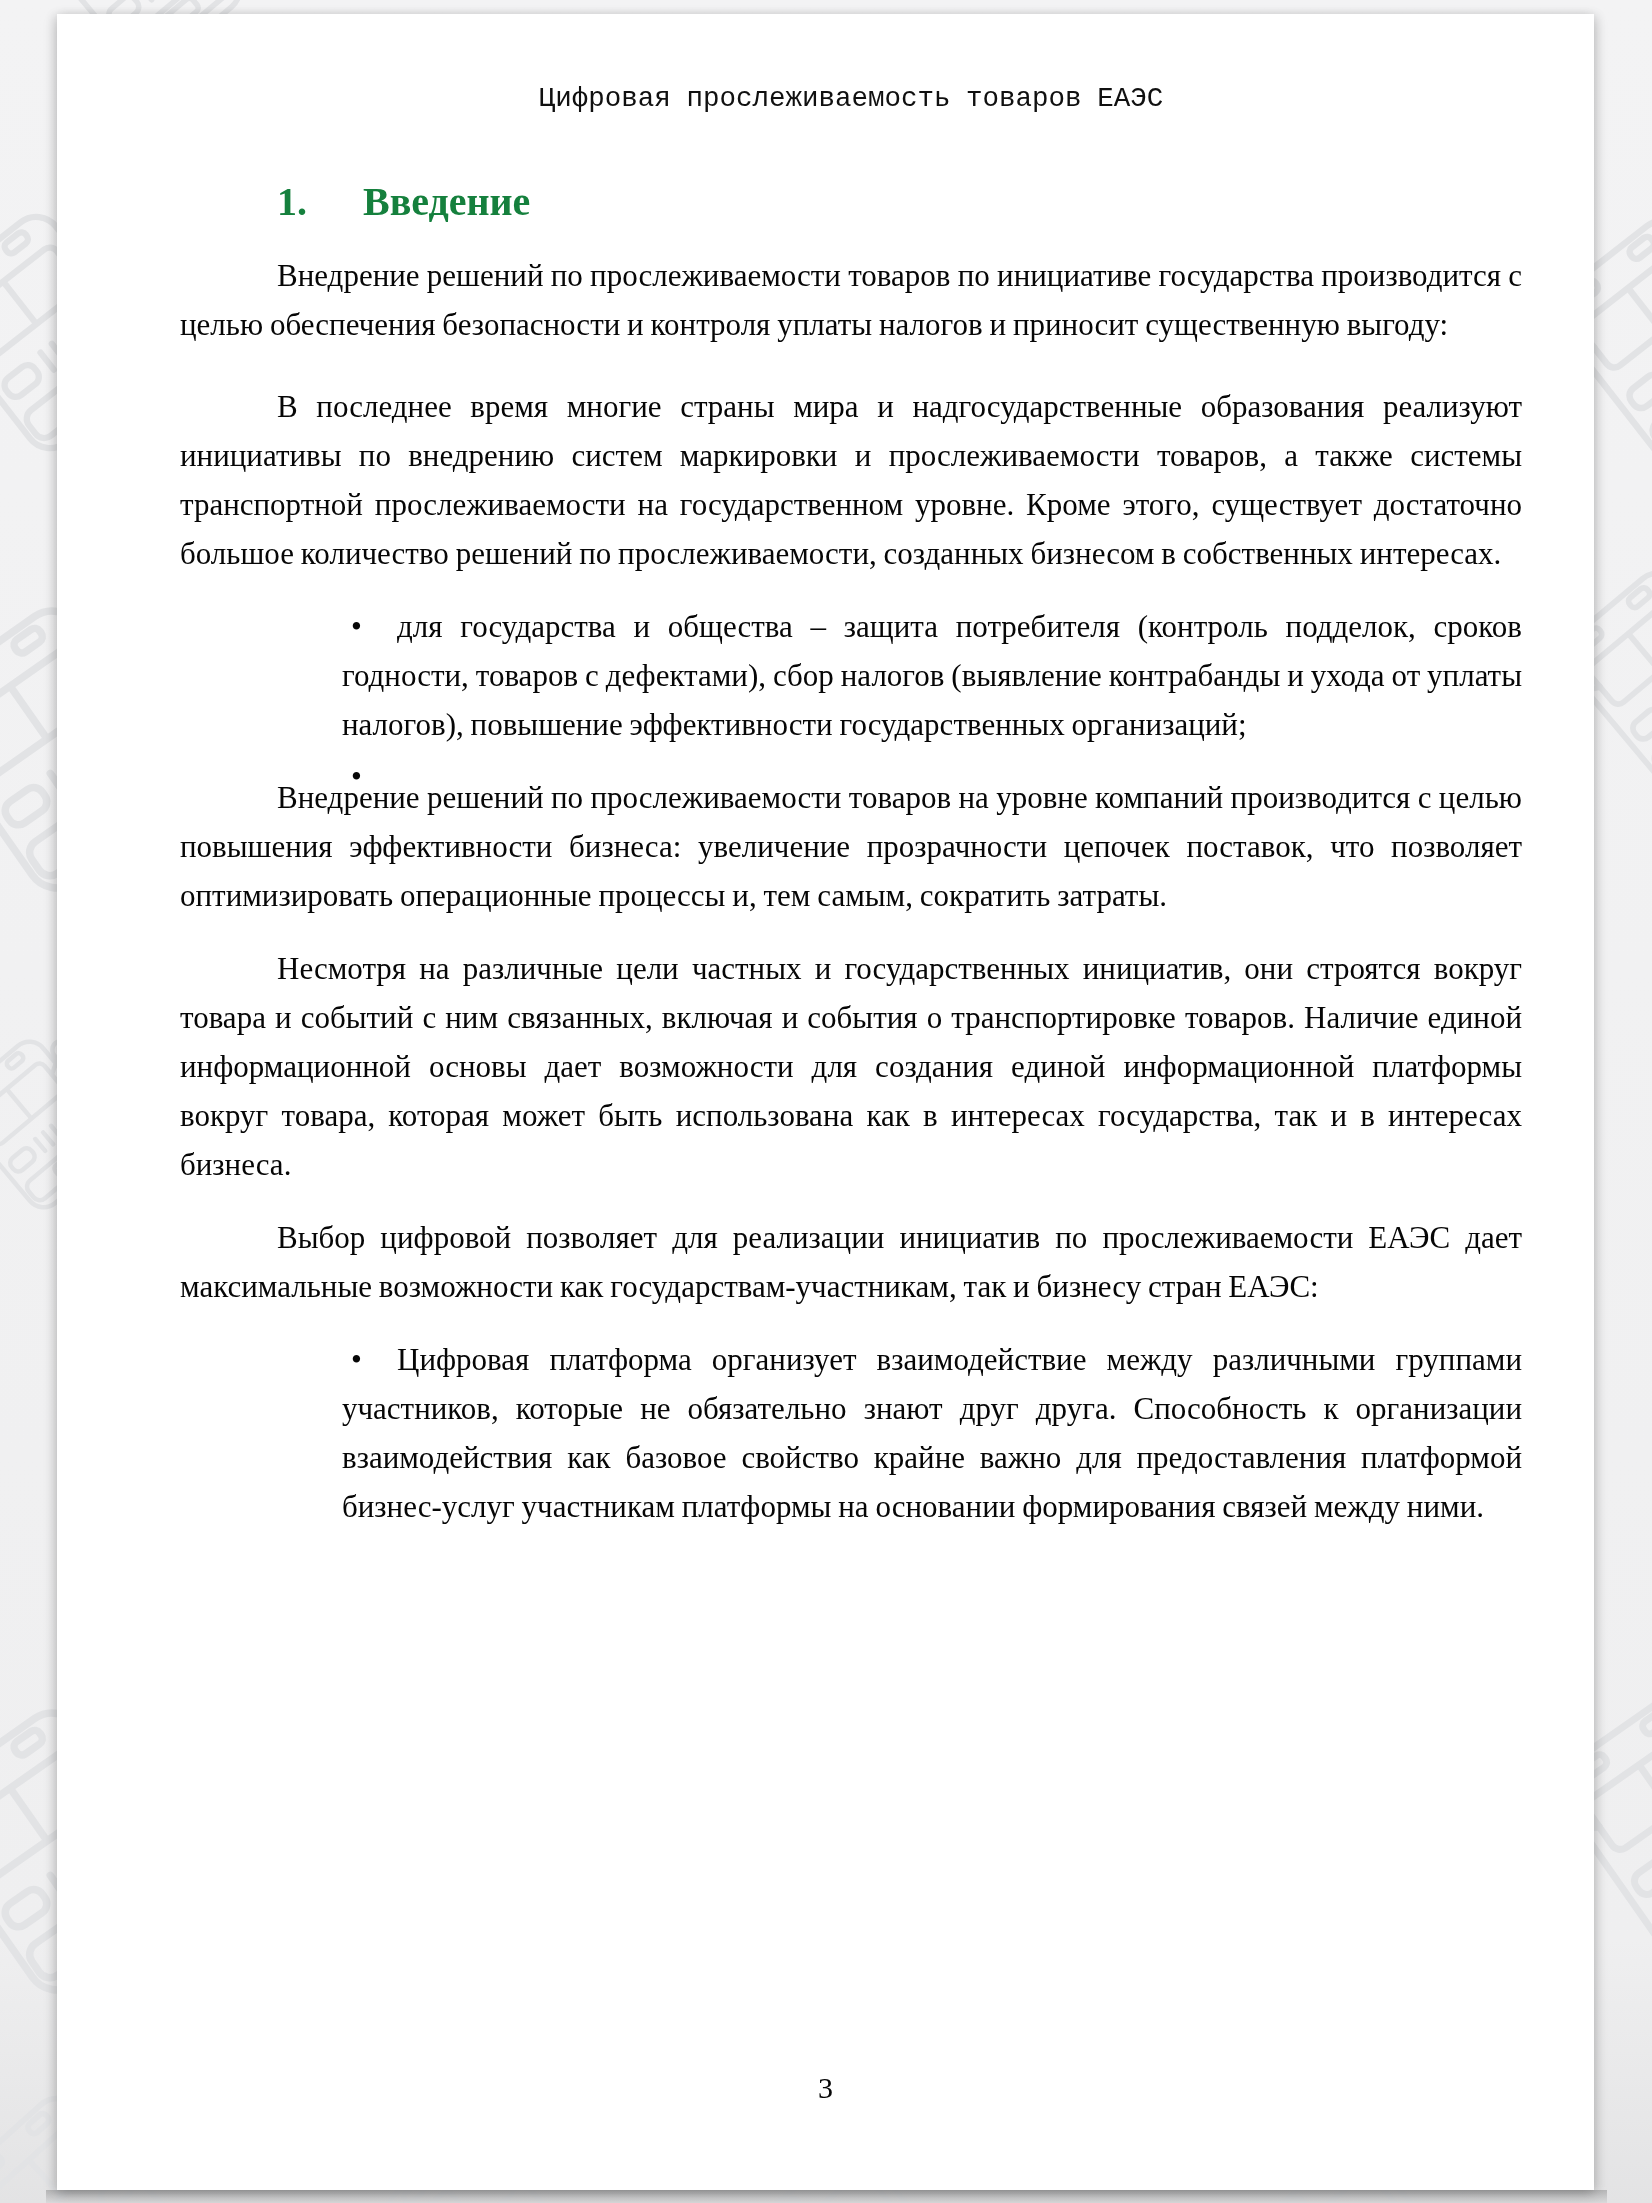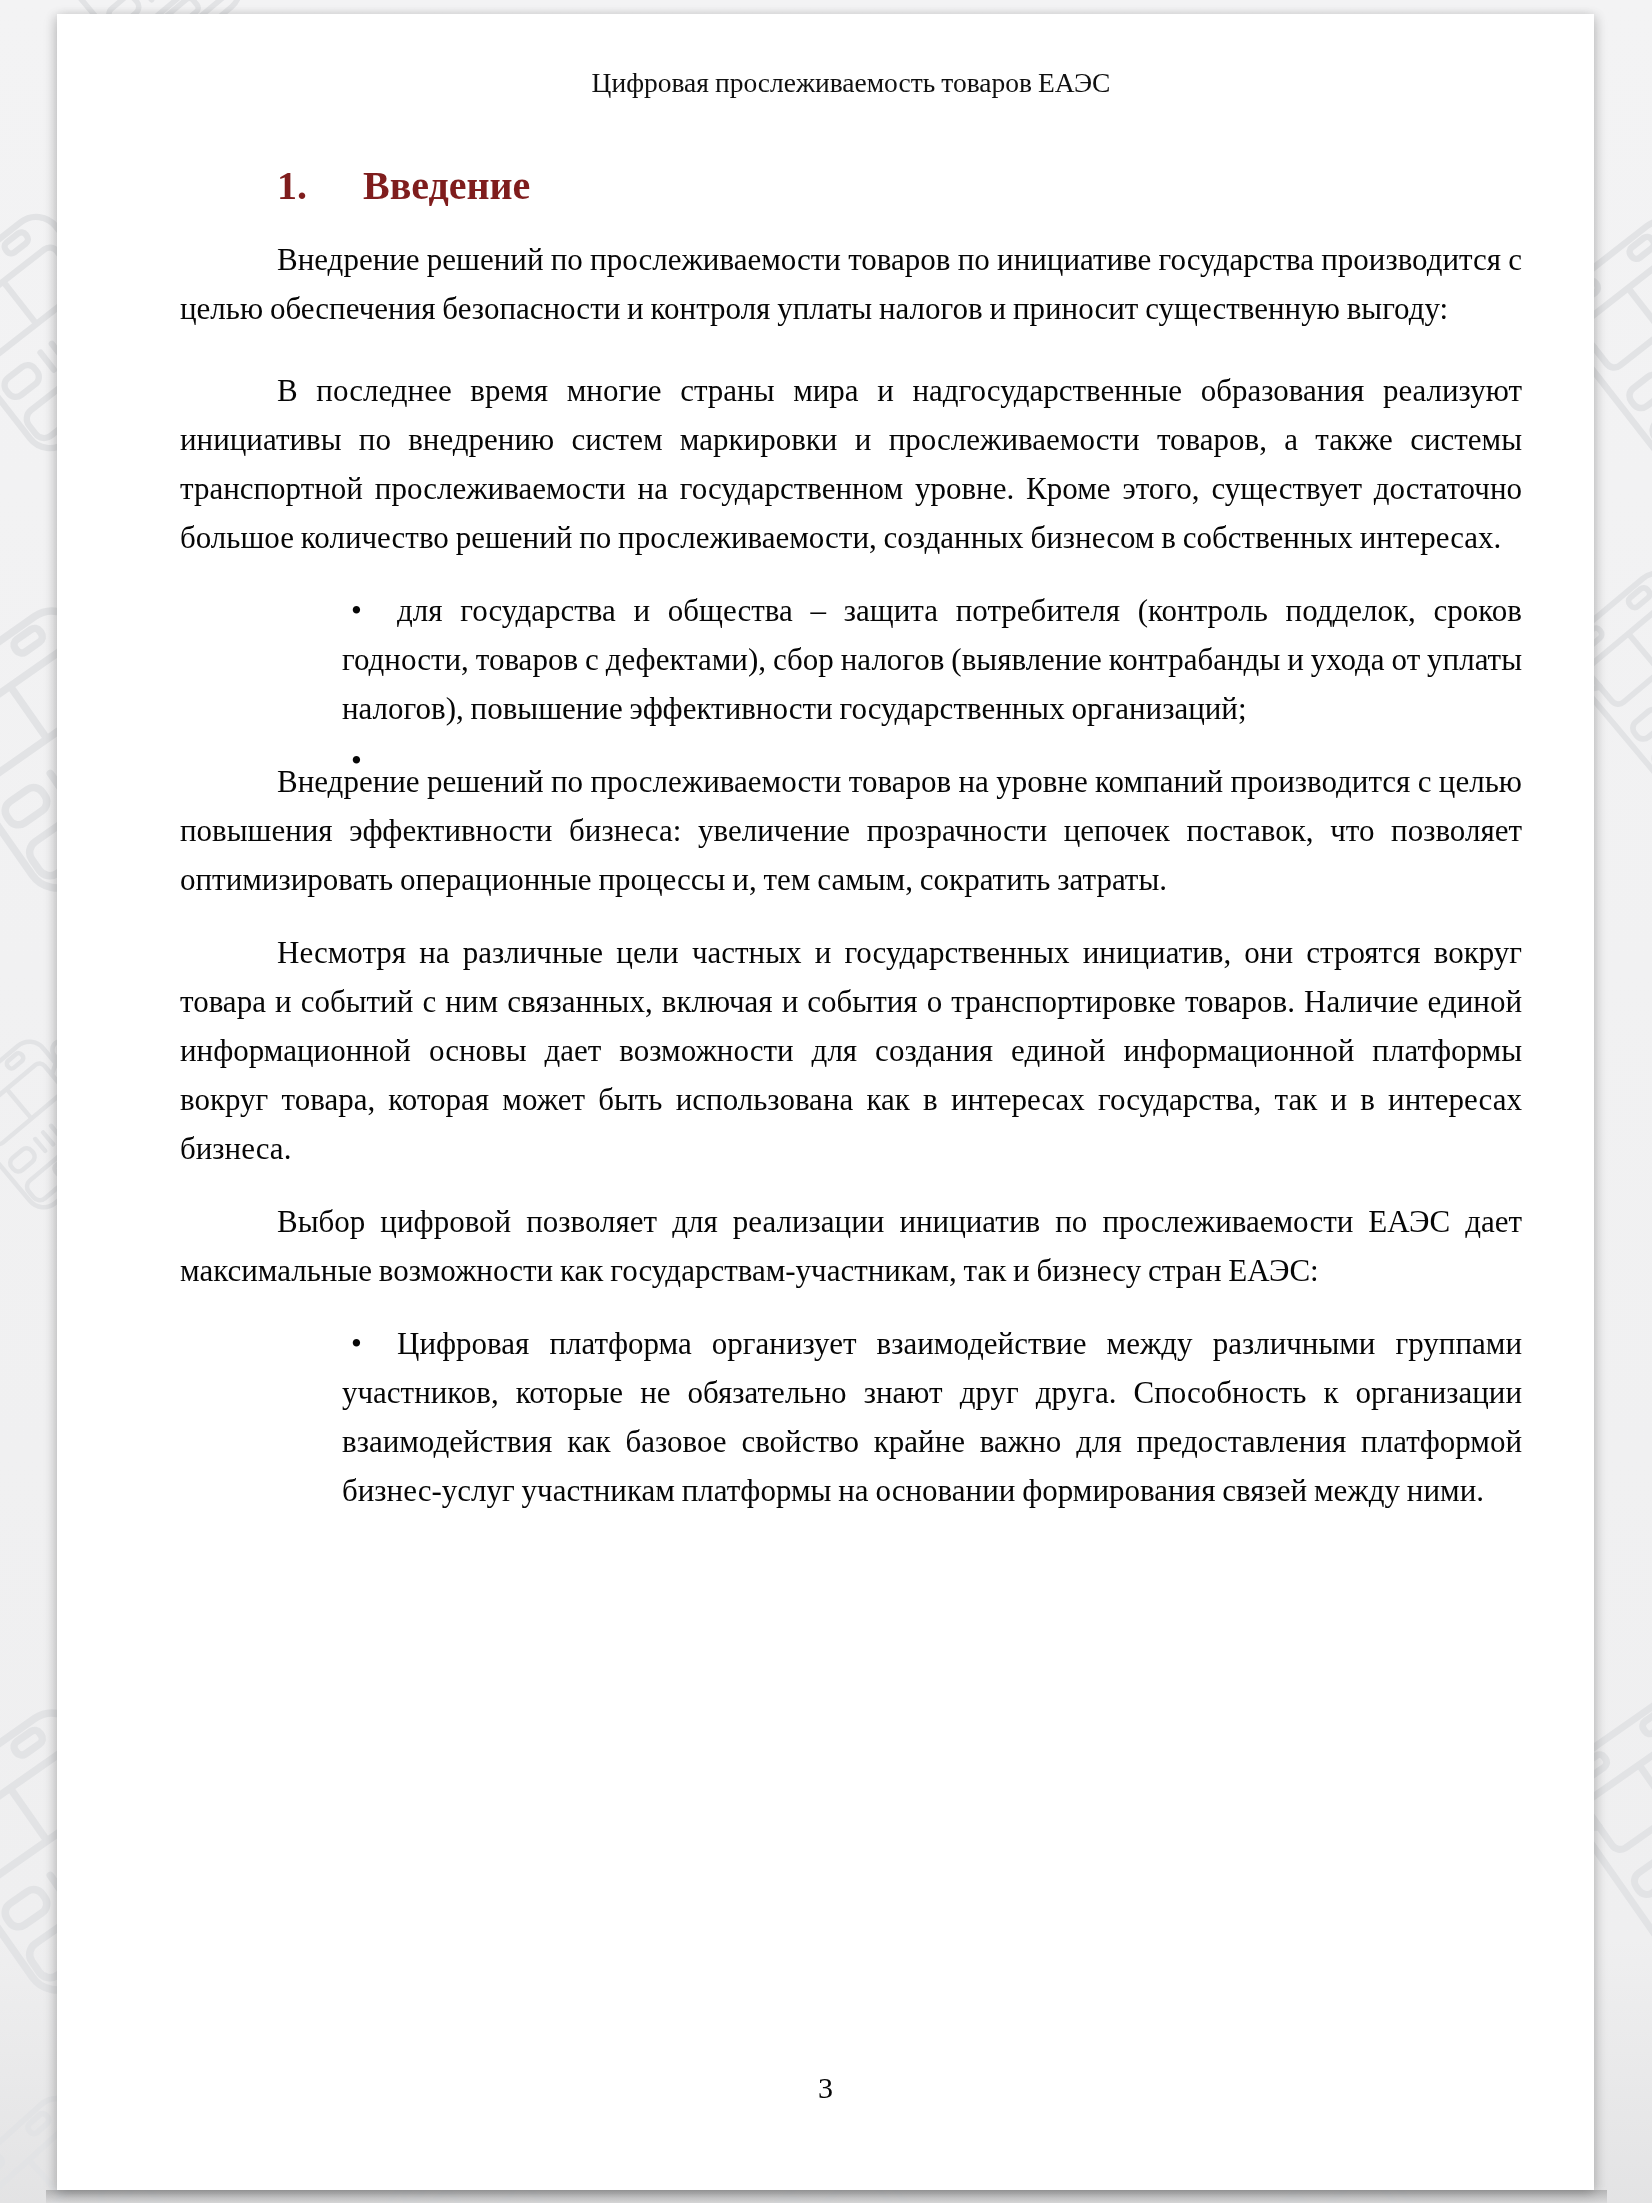--- a/index.html
+++ b/index.html
@@ -21,26 +21,26 @@
     position:absolute; left:57px; top:13.8px; width:1537px; height:2176px; z-index:3;
     background:#ffffff; overflow:hidden;
     box-shadow:0 3.7px 13px rgba(0,0,0,.22), 3.7px 0 9.2px rgba(0,0,0,.06), -3.7px 0 9.2px rgba(0,0,0,.06);
   }
   .content {
     position:absolute; left:123px; top:0; width:1342px;
     font-size:31px; line-height:49px; color:#060606;
     text-align:justify; word-spacing:-0.9px;
   }
   .running-header {
-    padding-top:52px; text-align:center; text-indent:0;
-    font-size:27.5px; line-height:33px; color:#101010;
+    padding-top:68px; text-align:center; text-indent:0;
+    font-size:27.5px; line-height:33px; color:#101010;font-family:Liberation Mono, monospace;
   }
   .section-heading {
     margin:61px 0 12px 97px; font-size:40px; line-height:51px;
-    font-weight:bold; color:#7f1d1d; text-align:left;
+    font-weight:bold; color:#15803d; text-align:left;
   }
   .sec-num { display:inline-block; min-width:86px; }
   .para { margin:24px 0 0 0; text-indent:97px; }
   .para.first { margin-top:33px; }
   .bullet-group { margin-top:24px; }
   .bullet { position:relative; padding-left:162px; text-indent:55px; }
   .bullet + .bullet { margin-top:3.7px; }
   .bullet .marker {
     position:absolute; left:171px; top:0; text-indent:0;
     font-size:31px; line-height:49px;

